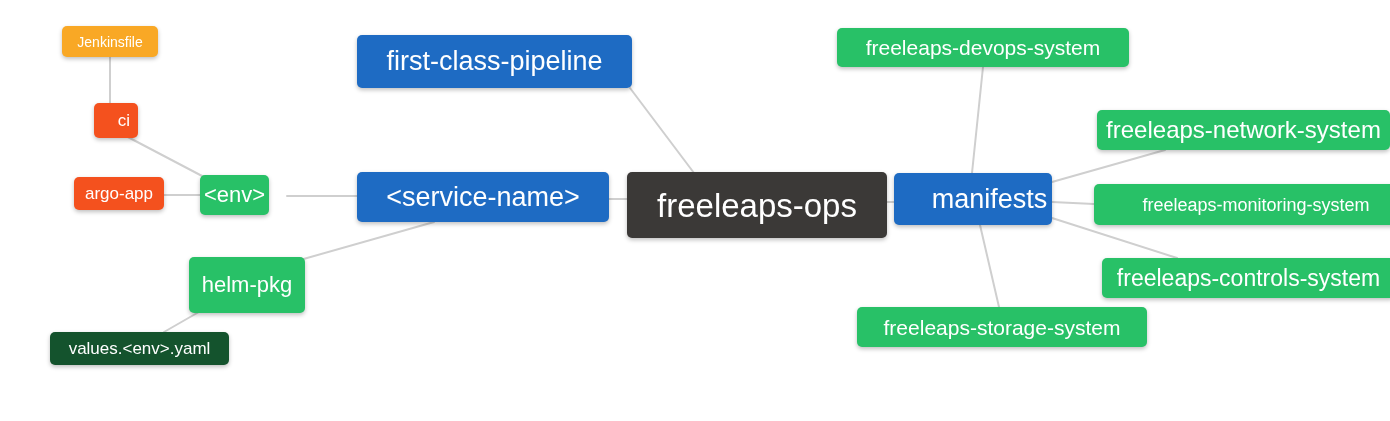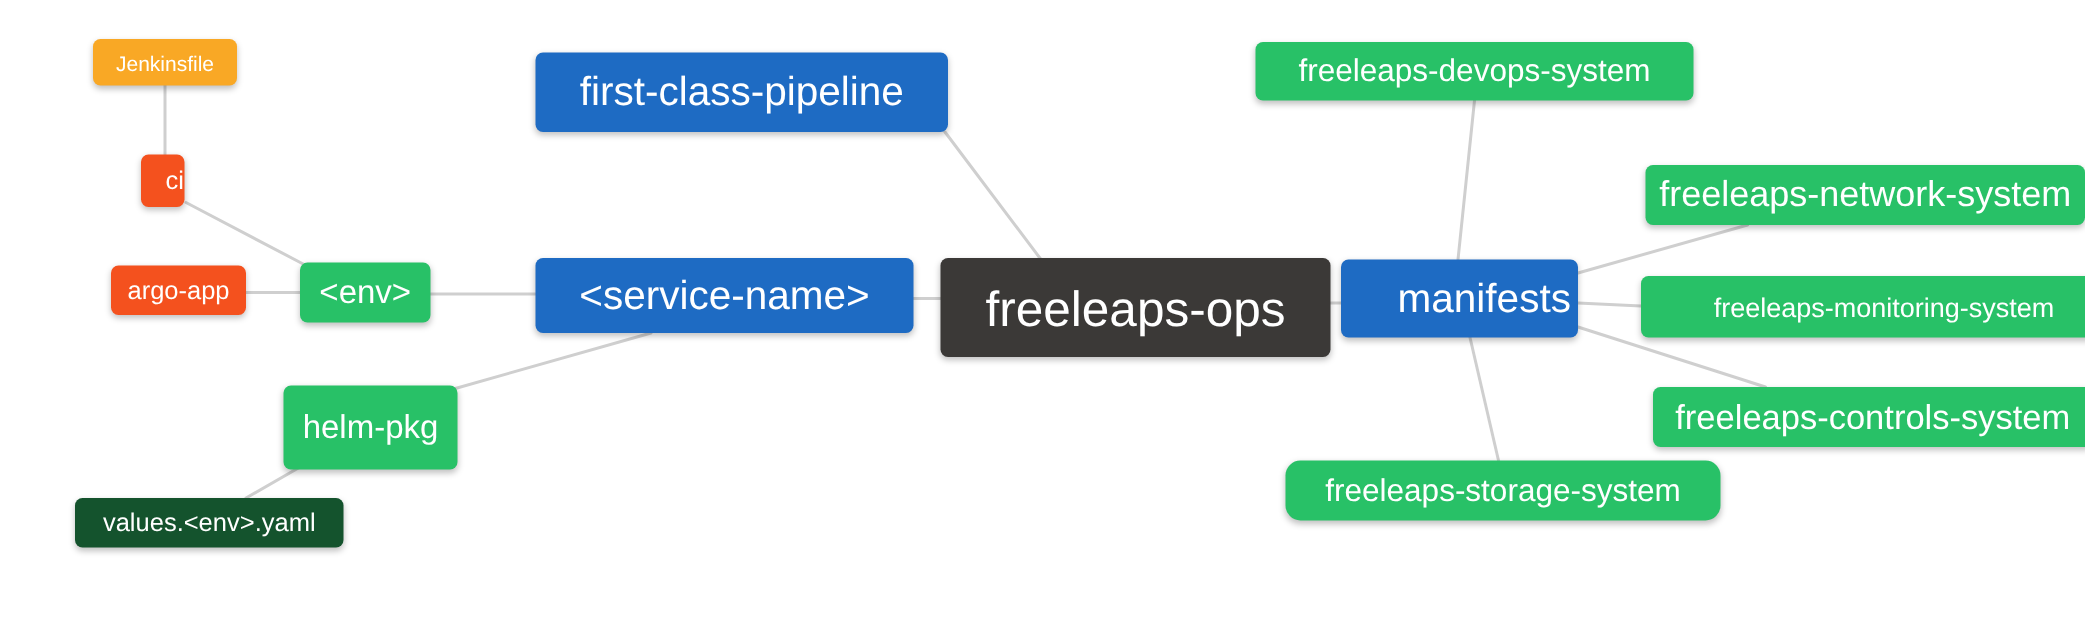--- a/index.html
+++ b/index.html
@@ -61,28 +61,28 @@
       <line x1="588" y1="88" x2="652" y2="173" stroke="#cfcfcf" stroke-width="2" stroke-linecap="round"></line>
       <line x1="845" y1="202" x2="852" y2="202" stroke="#cfcfcf" stroke-width="2" stroke-linecap="round"></line>
       <line x1="930" y1="173" x2="941" y2="67" stroke="#cfcfcf" stroke-width="2" stroke-linecap="round"></line>
       <line x1="1010" y1="182" x2="1123" y2="150" stroke="#cfcfcf" stroke-width="2" stroke-linecap="round"></line>
       <line x1="1010" y1="202" x2="1052" y2="204" stroke="#cfcfcf" stroke-width="2" stroke-linecap="round"></line>
       <line x1="1010" y1="218" x2="1135" y2="258" stroke="#cfcfcf" stroke-width="2" stroke-linecap="round"></line>
       <line x1="938" y1="225" x2="957" y2="307" stroke="#cfcfcf" stroke-width="2" stroke-linecap="round"></line>
     </svg>
   <div id="node-layer">
       <div class="node" style="left: 20px; top: 26px; width: 96px; height: 31px; font-size: 14px; background: rgb(249, 168, 37); color: rgb(255, 255, 255);">Jenkinsfile</div>
-      <div class="node" style="left: 52px; top: 103px; width: 29px; height: 35px; font-size: 17px; background: rgb(244, 81, 30); color: rgb(255, 255, 255); padding-left: 16px;">ci</div>
+      <div class="node" style="left: 52px; top: 103px; width: 44px; height: 35px; font-size: 17px; background: rgb(244, 81, 30); color: rgb(255, 255, 255); padding-left: 16px;">ci</div>
       <div class="node" style="left: 32px; top: 177px; width: 90px; height: 33px; font-size: 17px; background: rgb(244, 81, 30); color: rgb(255, 255, 255);">argo-app</div>
-      <div class="node" style="left: 158px; top: 175px; width: 87px; height: 40px; font-size: 22px; background: rgb(40, 193, 103); color: rgb(255, 255, 255);">&lt;env&gt;</div>
+      <div class="node" style="left: 158px; top: 175px; width: 69px; height: 40px; font-size: 22px; background: rgb(40, 193, 103); color: rgb(255, 255, 255);">&lt;env&gt;</div>
       <div class="node" style="left: 147px; top: 257px; width: 116px; height: 56px; font-size: 22px; background: rgb(40, 193, 103); color: rgb(255, 255, 255);">helm-pkg</div>
       <div class="node" style="left: 8px; top: 332px; width: 179px; height: 33px; font-size: 17px; background: #14532d; color: rgb(255, 255, 255);">values.&lt;env&gt;.yaml</div>
       <div class="node" style="left: 315px; top: 35px; width: 275px; height: 53px; font-size: 27px; background: rgb(30, 107, 195); color: rgb(255, 255, 255);">first-class-pipeline</div>
       <div class="node" style="left: 315px; top: 172px; width: 252px; height: 50px; font-size: 27px; background: rgb(30, 107, 195); color: rgb(255, 255, 255);">&lt;service-name&gt;</div>
       <div class="node" style="left: 585px; top: 172px; width: 260px; height: 66px; font-size: 33px; background: rgb(59, 57, 55); color: rgb(255, 255, 255);">freeleaps-ops</div>
       <div class="node" style="left: 852px; top: 173px; width: 158px; height: 52px; font-size: 27px; background: rgb(30, 107, 195); color: rgb(255, 255, 255); padding-left: 33px;">manifests</div>
       <div class="node" style="left: 795px; top: 28px; width: 292px; height: 39px; font-size: 21px; background: rgb(40, 193, 103); color: rgb(255, 255, 255);">freeleaps-devops-system</div>
       <div class="node" style="left: 1055px; top: 110px; width: 293px; height: 40px; font-size: 24px; background: rgb(40, 193, 103); color: rgb(255, 255, 255);">freeleaps-network-system</div>
       <div class="node" style="left: 1052px; top: 184px; width: 324px; height: 41px; font-size: 18px; background: rgb(40, 193, 103); color: rgb(255, 255, 255);">freeleaps-monitoring-system</div>
       <div class="node" style="left: 1060px; top: 258px; width: 293px; height: 40px; font-size: 23px; background: rgb(40, 193, 103); color: rgb(255, 255, 255);">freeleaps-controls-system</div>
-      <div class="node" style="left: 815px; top: 307px; width: 290px; height: 40px; font-size: 21px; background: rgb(40, 193, 103); color: rgb(255, 255, 255); border-radius: 10px;">freeleaps-storage-system</div>
+      <div class="node" style="left: 815px; top: 307px; width: 290px; height: 40px; font-size: 21px; background: rgb(40, 193, 103); color: rgb(255, 255, 255);">freeleaps-storage-system</div>
     </div>
 </div>
 
 </body></html>

